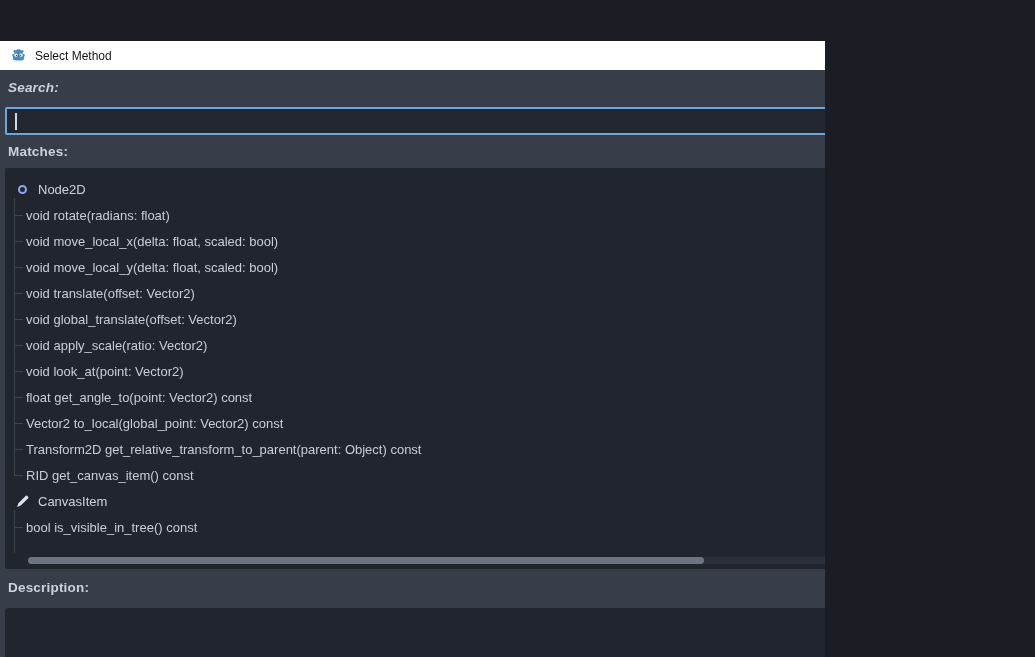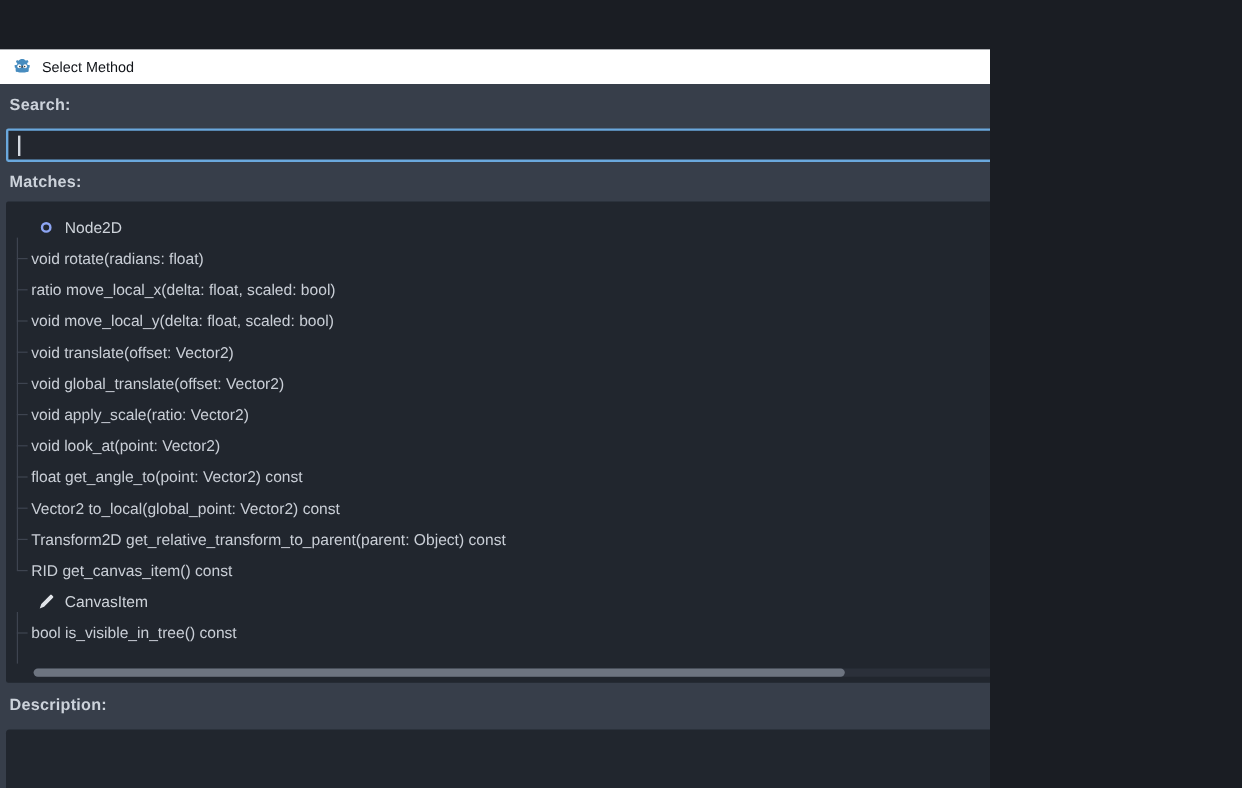--- a/index.html
+++ b/index.html
@@ -17,38 +17,38 @@
   .title{font-size:12px;color:#111419;}
   .win-controls{position:absolute;right:0;top:0;height:29px;display:flex;}
   .win-btn{
     width:46px;height:29px;border:none;background:transparent;display:flex;
     align-items:center;justify-content:center;padding:0;cursor:default;
   }
   
   .sec-label{
     position:absolute;font-size:13.5px;font-weight:bold;color:#ccd2da;letter-spacing:.2px;
   }
-  .lbl-search{left:8px;top:39px;}
+  .lbl-search{left:8px;top:39px;font-style:italic;}
   .lbl-matches{left:8px;top:103px;}
   .lbl-desc{left:8px;top:539px;}
   
   .search-input{
     position:absolute;left:5px;top:66px;width:1025px;height:28px;
     background:#23272f;border:2px solid #6aa8dd;border-radius:2px;
   }
   .caret{position:absolute;left:8px;top:4px;width:1.5px;height:17px;background:#d3d8df;}
   
   .list{
     position:absolute;left:5px;top:127px;width:1025px;height:401px;
     background:#21262e;border-radius:2px;overflow:hidden;
   }
   .rows{position:absolute;left:0;top:8px;width:100%;}
   .row{height:26px;display:flex;align-items:center;position:relative;
        font-size:13px;color:#c9ced6;white-space:nowrap;}
-  .row.class{padding-left:26px;color:#ced3da;}
+  .row.class{padding-left:10px;color:#ced3da;}
   .row.class .icon{width:14px;height:14px;display:inline-flex;align-items:center;
        justify-content:center;margin-right:9px;flex:none;}
   .ring{width:9px;height:9px;border:2.5px solid #8da5f3;border-radius:50%;display:inline-block;}
   .row.method{padding-left:21px;}
   .row.method::before{
     content:"";position:absolute;left:9px;top:13px;width:9px;height:1px;background:#3e4450;
   }
   .tree-vline{position:absolute;width:1px;background:#3e4450;left:9px;}
   .v1{top:30px;height:277px;}
   .v2{top:342px;height:43px;}
@@ -120,21 +120,21 @@
         <div class="row class">
           <span class="icon">
             <span class="ring"></span>
           </span>
           <span class="txt">Node2D</span>
         </div>
         <div class="row method">
           <span class="txt">void rotate(radians: float)</span>
         </div>
         <div class="row method">
-          <span class="txt">ratio move_local_x(delta: float, scaled: bool)</span>
+          <span class="txt">void move_local_x(delta: float, scaled: bool)</span>
         </div>
         <div class="row method">
           <span class="txt">void move_local_y(delta: float, scaled: bool)</span>
         </div>
         <div class="row method">
           <span class="txt">void translate(offset: Vector2)</span>
         </div>
         <div class="row method">
           <span class="txt">void global_translate(offset: Vector2)</span>
         </div>

